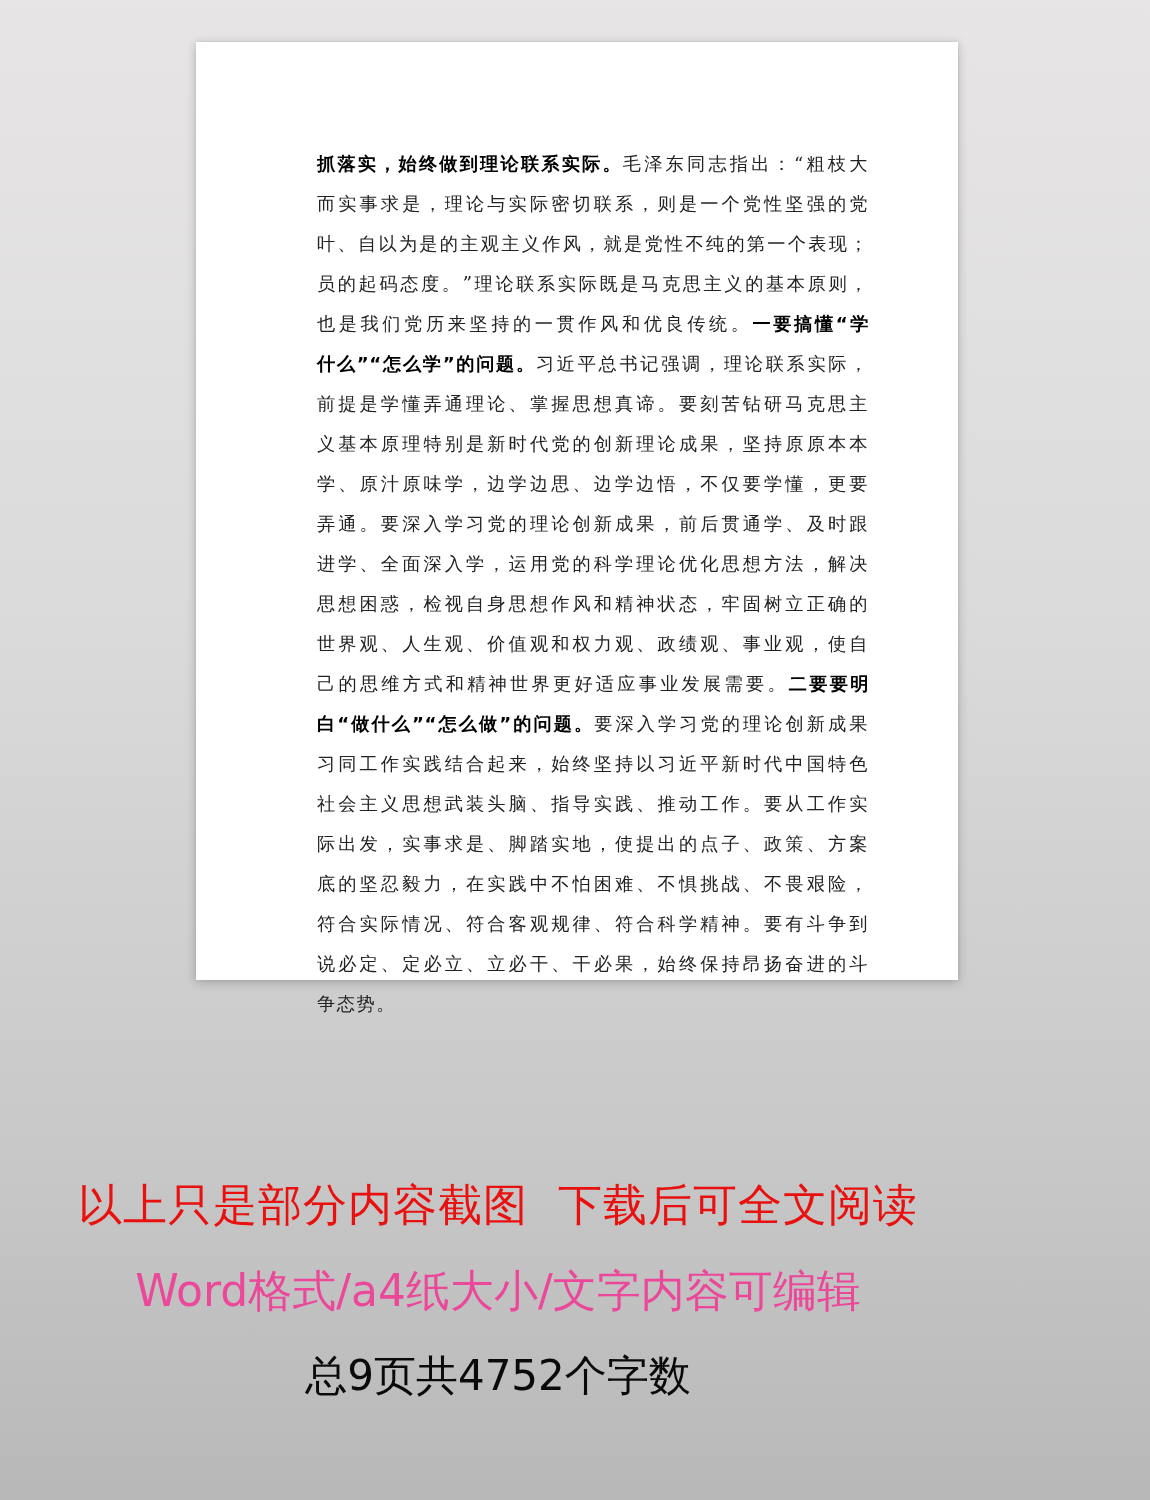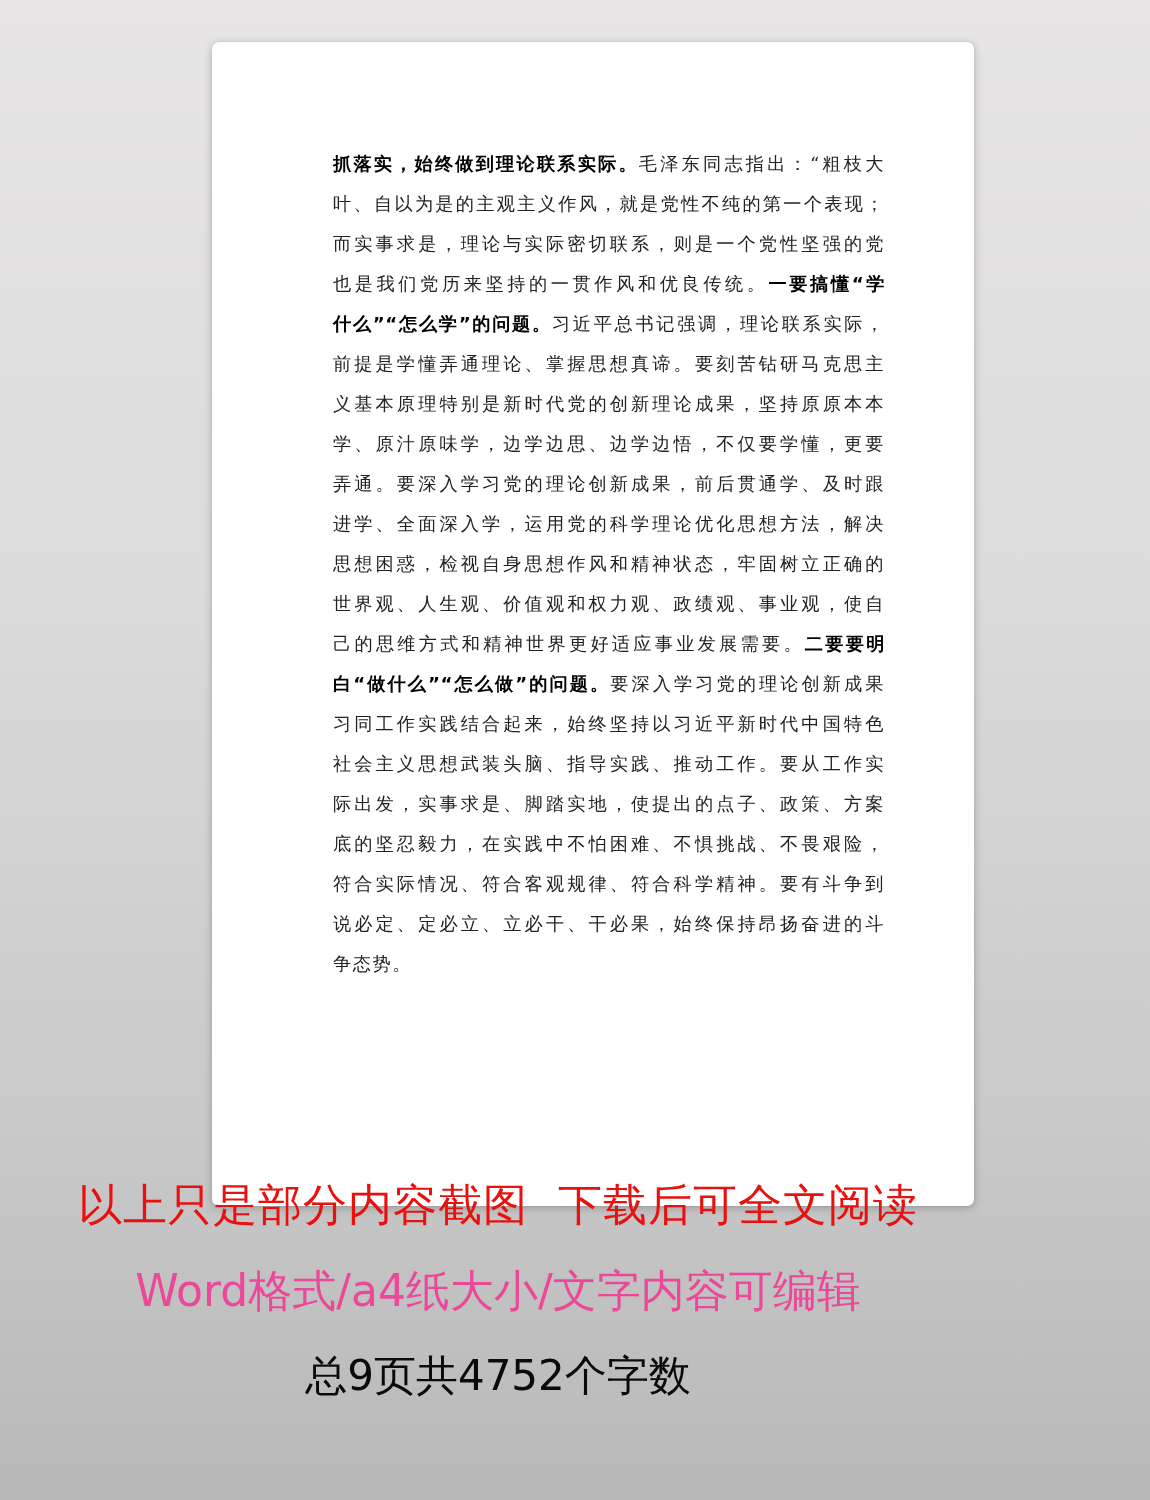--- a/index.html
+++ b/index.html
@@ -2,24 +2,23 @@
 <html><head>
 <meta charset="utf-8">
 <style>
   html, body { margin: 0; padding: 0; }
   body {
     width: 1150px; height: 1500px; position: relative; overflow: hidden;
     background: linear-gradient(to bottom, #e7e5e5 0%, #dcdbdb 40%, #c9c9c9 75%, #b8b8b9 100%);
     font-family: "DejaVu Sans", "Liberation Sans", sans-serif;
   }
   .page {
-    position: absolute; left: 212px; top: 42px; width: 762px; height: 1164px;
+    position: absolute; left: 196px; top: 42px; width: 762px; height: 938px;
     background: #ffffff;
     box-shadow: 0 2px 10px rgba(0,0,0,0.22), 0 0 3px rgba(0,0,0,0.08);
-    border-radius: 7px;
   }
   .body-text {
     position: absolute; left: 121px; top: 102px; width: 552px;
     font-family: "DejaVu Serif", "Liberation Serif", serif;
     font-size: 18.2px; line-height: 40px; color: #222;
     text-align: justify; letter-spacing: 1.6px;
   }
   .line { display: block; height: 40px; white-space: nowrap; text-align-last: justify; text-align: justify; }
   .line.last { text-align-last: left; }
   .bold { font-family: "DejaVu Sans", "Liberation Sans", sans-serif; font-weight: bold; color: #000; letter-spacing: 0.6px; }
@@ -30,22 +29,23 @@
   .banner-red { top: 1176px; font-size: 44px; color: #e8110f; letter-spacing: 1px; }
   .banner-black1 { top: 1262px; font-size: 44px; color: #ec4899; }
   .banner-black2 { top: 1348px; font-size: 42px; color: #0a0a0a; }
 </style>
 </head>
 <body>
 
 <div class="page">
   <div class="body-text" id="doc-body">
       <div class="line"><span class="bold">抓落实，始终做到理论联系实际。</span><span>毛泽东同志指出：“粗枝大</span></div>
+      <div class="line"><span>而实事求是，理论与实际密切联系，则是一个党性坚强的党</span></div>
       <div class="line"><span>叶、自以为是的主观主义作风，就是党性不纯的第一个表现；</span></div>
-      <div class="line"><span>而实事求是，理论与实际密切联系，则是一个党性坚强的党</span></div>
+      <div class="line"><span>员的起码态度。”理论联系实际既是马克思主义的基本原则，</span></div>
       <div class="line"><span>也是我们党历来坚持的一贯作风和优良传统。</span><span class="bold">一要搞懂“学</span></div>
       <div class="line"><span class="bold">什么”“怎么学”的问题。</span><span>习近平总书记强调，理论联系实际，</span></div>
       <div class="line"><span>前提是学懂弄通理论、掌握思想真谛。要刻苦钻研马克思主</span></div>
       <div class="line"><span>义基本原理特别是新时代党的创新理论成果，坚持原原本本</span></div>
       <div class="line"><span>学、原汁原味学，边学边思、边学边悟，不仅要学懂，更要</span></div>
       <div class="line"><span>弄通。要深入学习党的理论创新成果，前后贯通学、及时跟</span></div>
       <div class="line"><span>进学、全面深入学，运用党的科学理论优化思想方法，解决</span></div>
       <div class="line"><span>思想困惑，检视自身思想作风和精神状态，牢固树立正确的</span></div>
       <div class="line"><span>世界观、人生观、价值观和权力观、政绩观、事业观，使自</span></div>
       <div class="line"><span>己的思维方式和精神世界更好适应事业发展需要。</span><span class="bold">二要要明</span></div>

